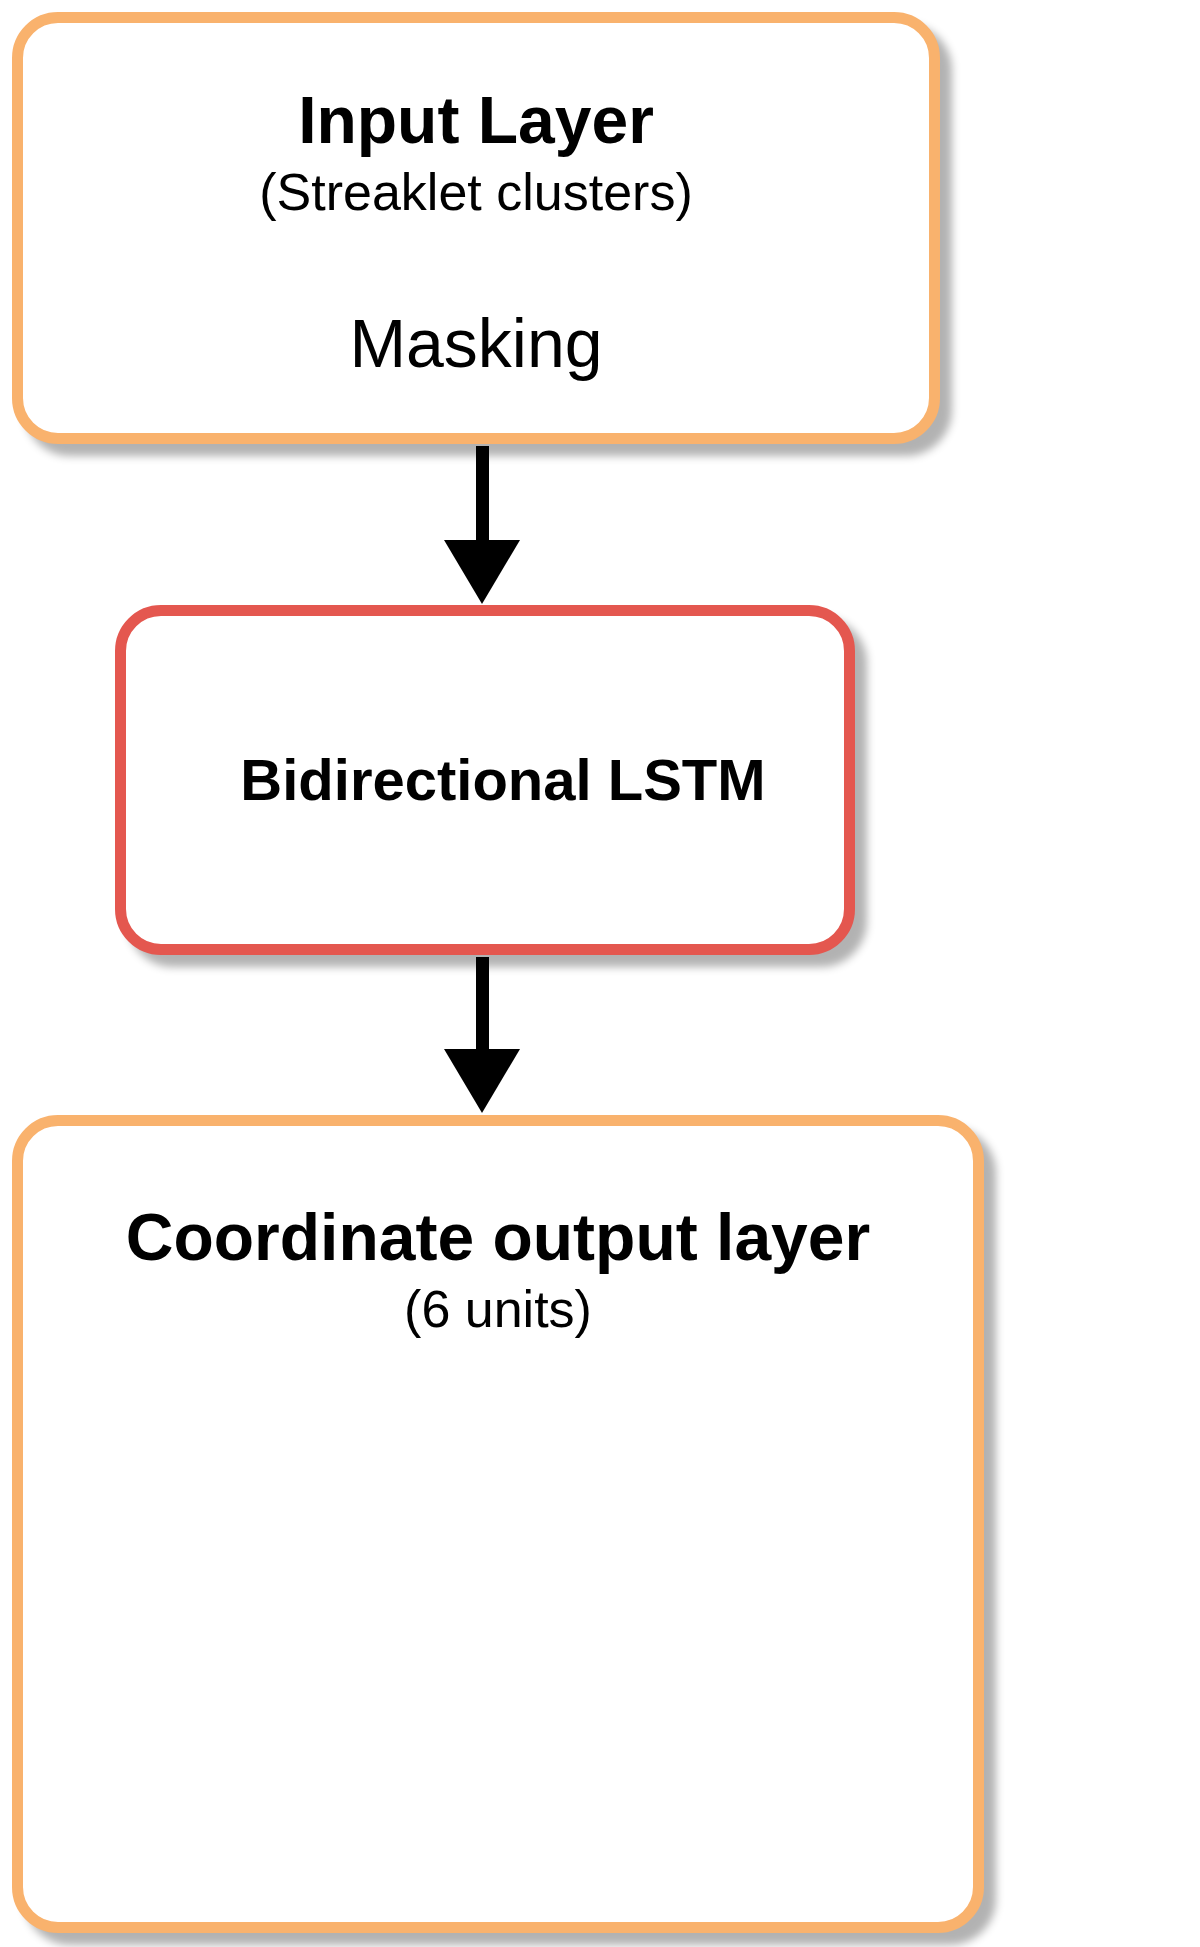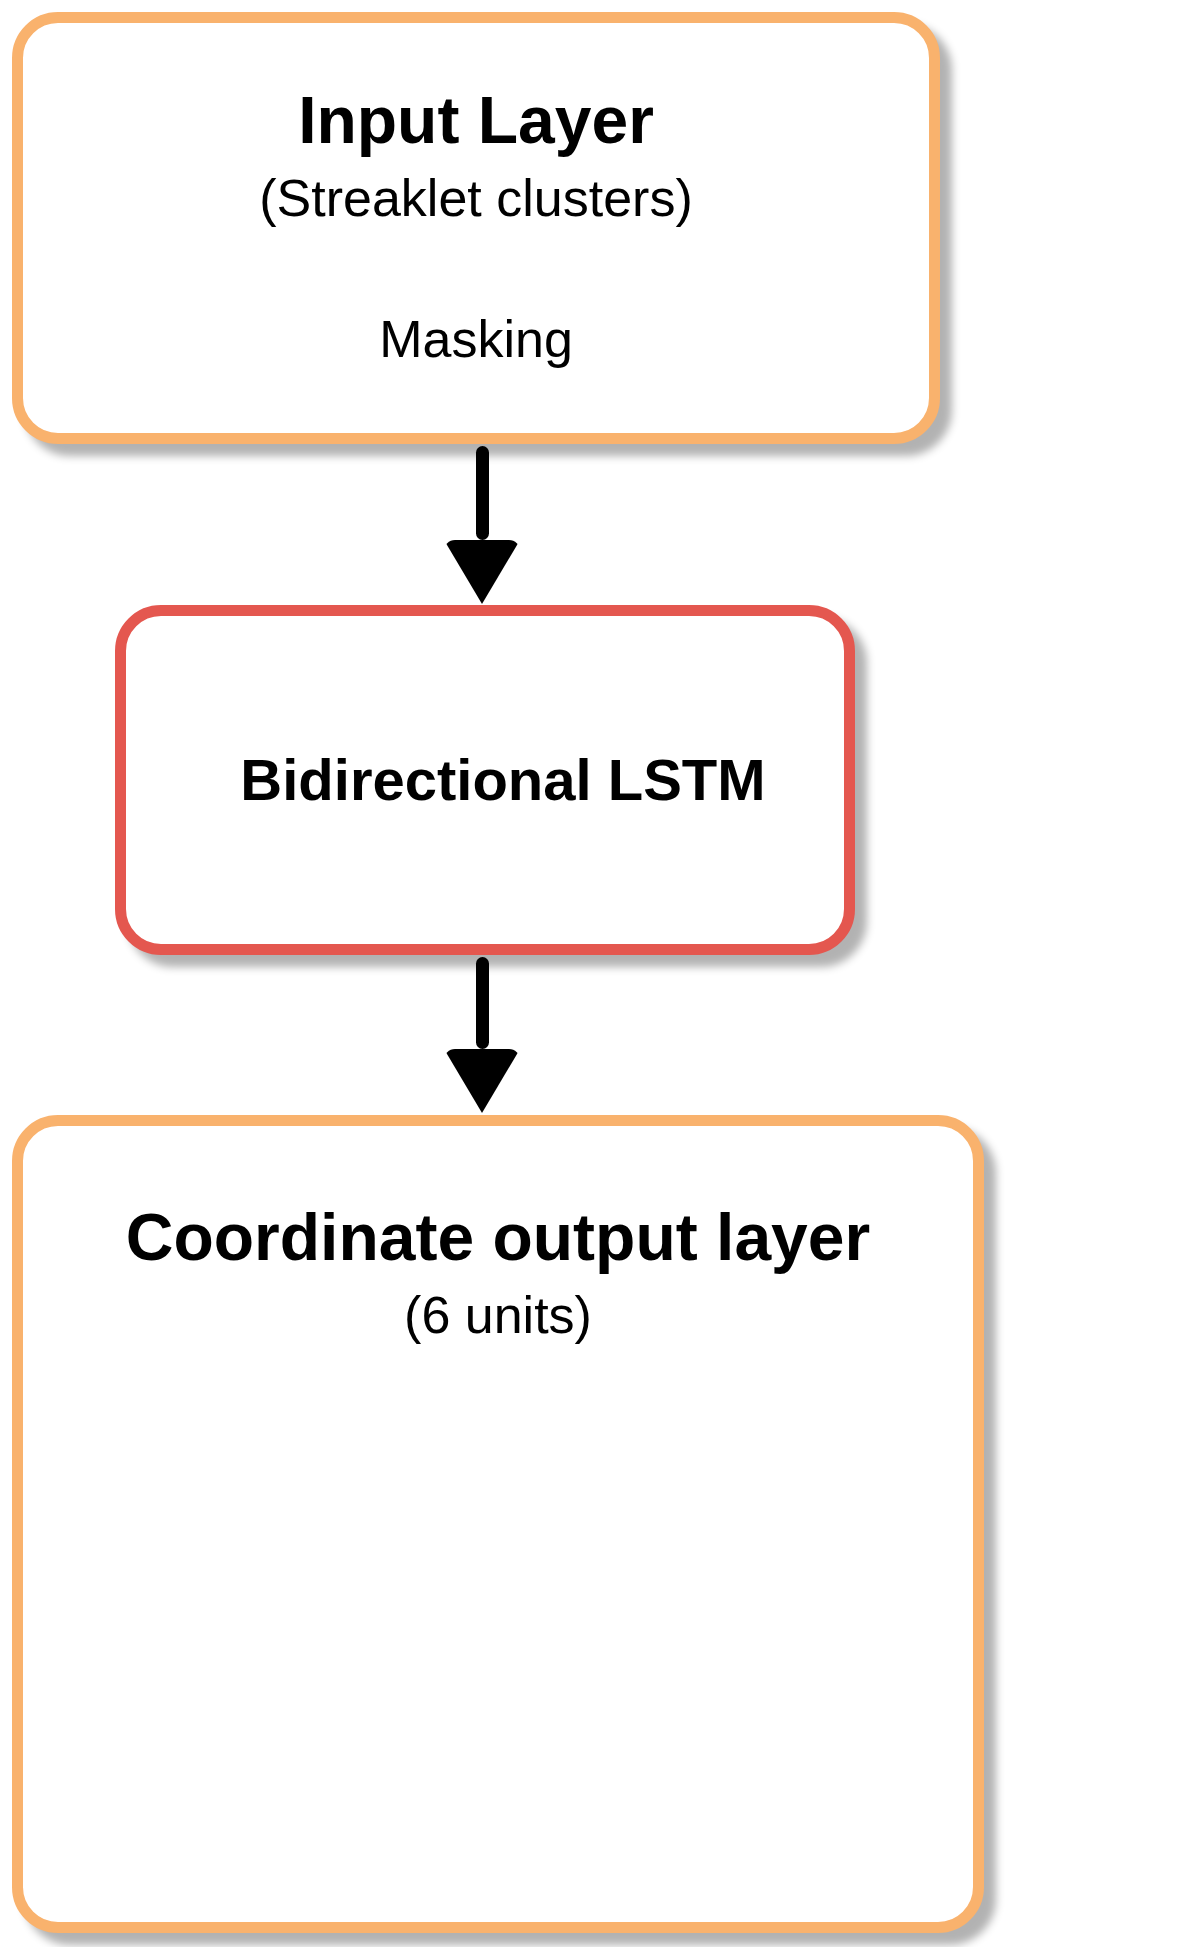--- a/index.html
+++ b/index.html
@@ -1,15 +1,15 @@
 <!DOCTYPE html>
 <html><head>
 <meta charset="utf-8">
 <style>
-  * { margin: 0; padding: 0; box-sizing: border-box; border-radius: 11px; }
+  * { margin: 0; padding: 0; box-sizing: border-box; }
   html, body { background: #ffffff; }
   body {
     position: relative;
     width: 1200px;
     height: 1947px;
     font-family: "Liberation Sans", sans-serif;
     color: #000;
     overflow: hidden;
   }
   .canvas { position: absolute; inset: 0; }
@@ -32,25 +32,24 @@
   .node-title {
     font-size: 66px;
     font-weight: bold;
     line-height: 1.2;
     white-space: nowrap;
   }
   .node-2 .node-title { font-size: 58px; }
   .node-subtitle {
     font-size: 52px;
     line-height: 1.25;
-    margin-top: 6px;
     white-space: nowrap;
   }
   .node-detail {
-    font-size: 52px;
+    font-size: 68px;
     line-height: 1.25;
     margin-top: 76px;
     white-space: nowrap;
   }
   .node-3 .node-detail { margin-top: 88px; }
 
   .arrow {
     position: absolute;
     width: 76px;
     display: flex;

